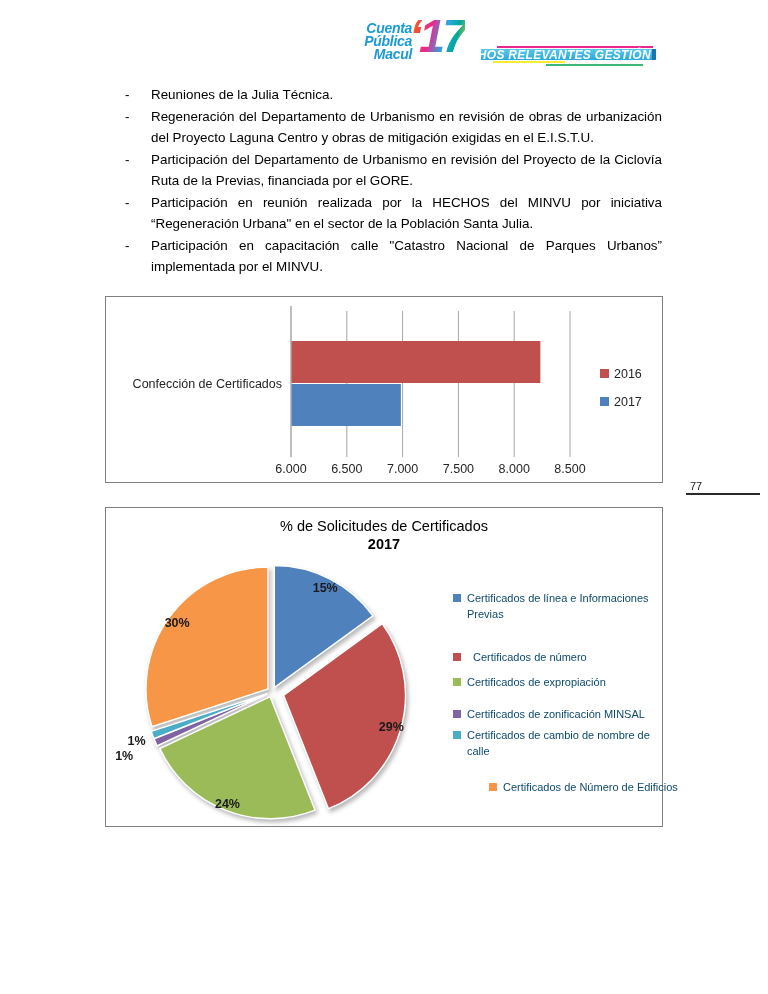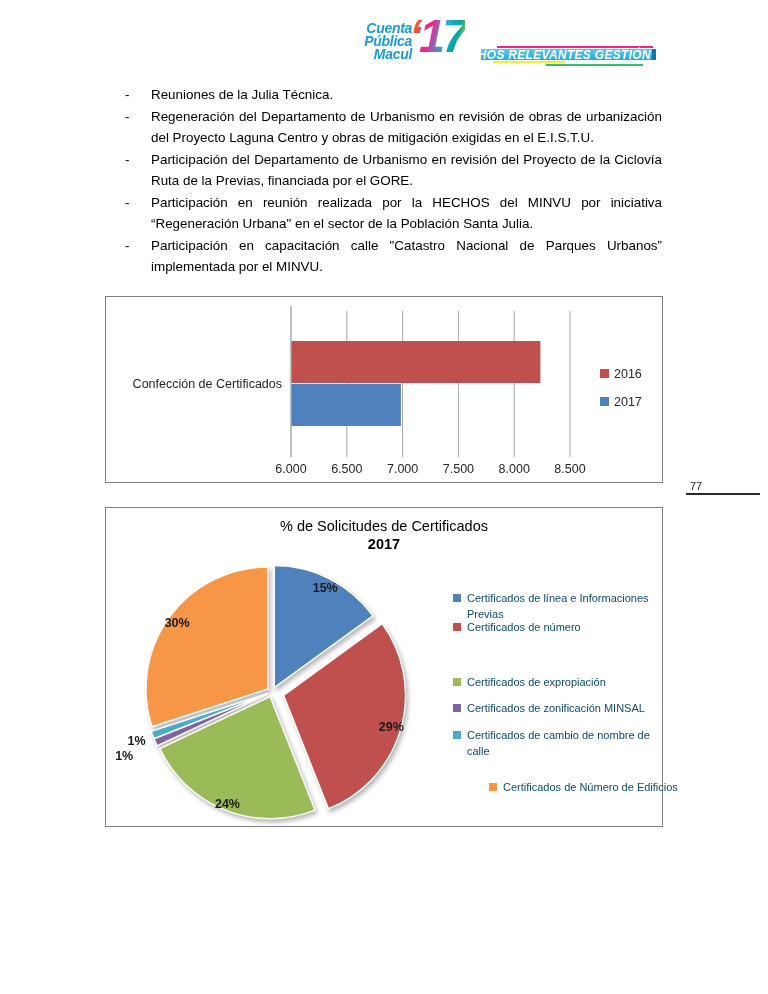--- a/index.html
+++ b/index.html
@@ -176,29 +176,29 @@
           <text x="121.4937415804224" y="300.4099771438896" text-anchor="middle" font-size="12.5" font-weight="600" fill="#1a1a1a">24%</text>
           <text x="18.204795079851635" y="251.95669630782504" text-anchor="middle" font-size="12.5" font-weight="600" fill="#1a1a1a">1%</text>
           <text x="30.550804501349774" y="236.76471099851227" text-anchor="middle" font-size="12.5" font-weight="600" fill="#1a1a1a">1%</text>
           <text x="71.15084757948114" y="119.08805702123047" text-anchor="middle" font-size="12.5" font-weight="600" fill="#1a1a1a">30%</text>
         </svg></div>
     <div id="pie-legend">
         <div class="pie-legend-item" style="top: 83px;">
           <span class="pie-legend-swatch" style="background: rgb(79, 129, 189);"></span>
           <span>Certificados de línea e Informaciones Previas</span>
         </div>
-        <div class="pie-legend-item" style="top: 112px;">
+        <div class="pie-legend-item" style="top: 142px; gap: 6px;">
           <span class="pie-legend-swatch" style="background: rgb(192, 80, 77);"></span>
           <span>Certificados de número</span>
         </div>
         <div class="pie-legend-item" style="top: 167px;">
           <span class="pie-legend-swatch" style="background: rgb(155, 187, 89);"></span>
           <span>Certificados de expropiación</span>
         </div>
-        <div class="pie-legend-item" style="top: 193px;">
+        <div class="pie-legend-item" style="top: 199px;">
           <span class="pie-legend-swatch" style="background: rgb(128, 100, 162);"></span>
           <span>Certificados de zonificación  MINSAL</span>
         </div>
         <div class="pie-legend-item" style="top: 220px;">
           <span class="pie-legend-swatch" style="background: rgb(75, 172, 198);"></span>
           <span>Certificados de cambio de nombre de calle</span>
         </div>
         <div class="pie-legend-item" style="top: 272px; padding-left: 36px;">
           <span class="pie-legend-swatch" style="background: rgb(247, 150, 70);"></span>
           <span>Certificados de Número de Edificios</span>

